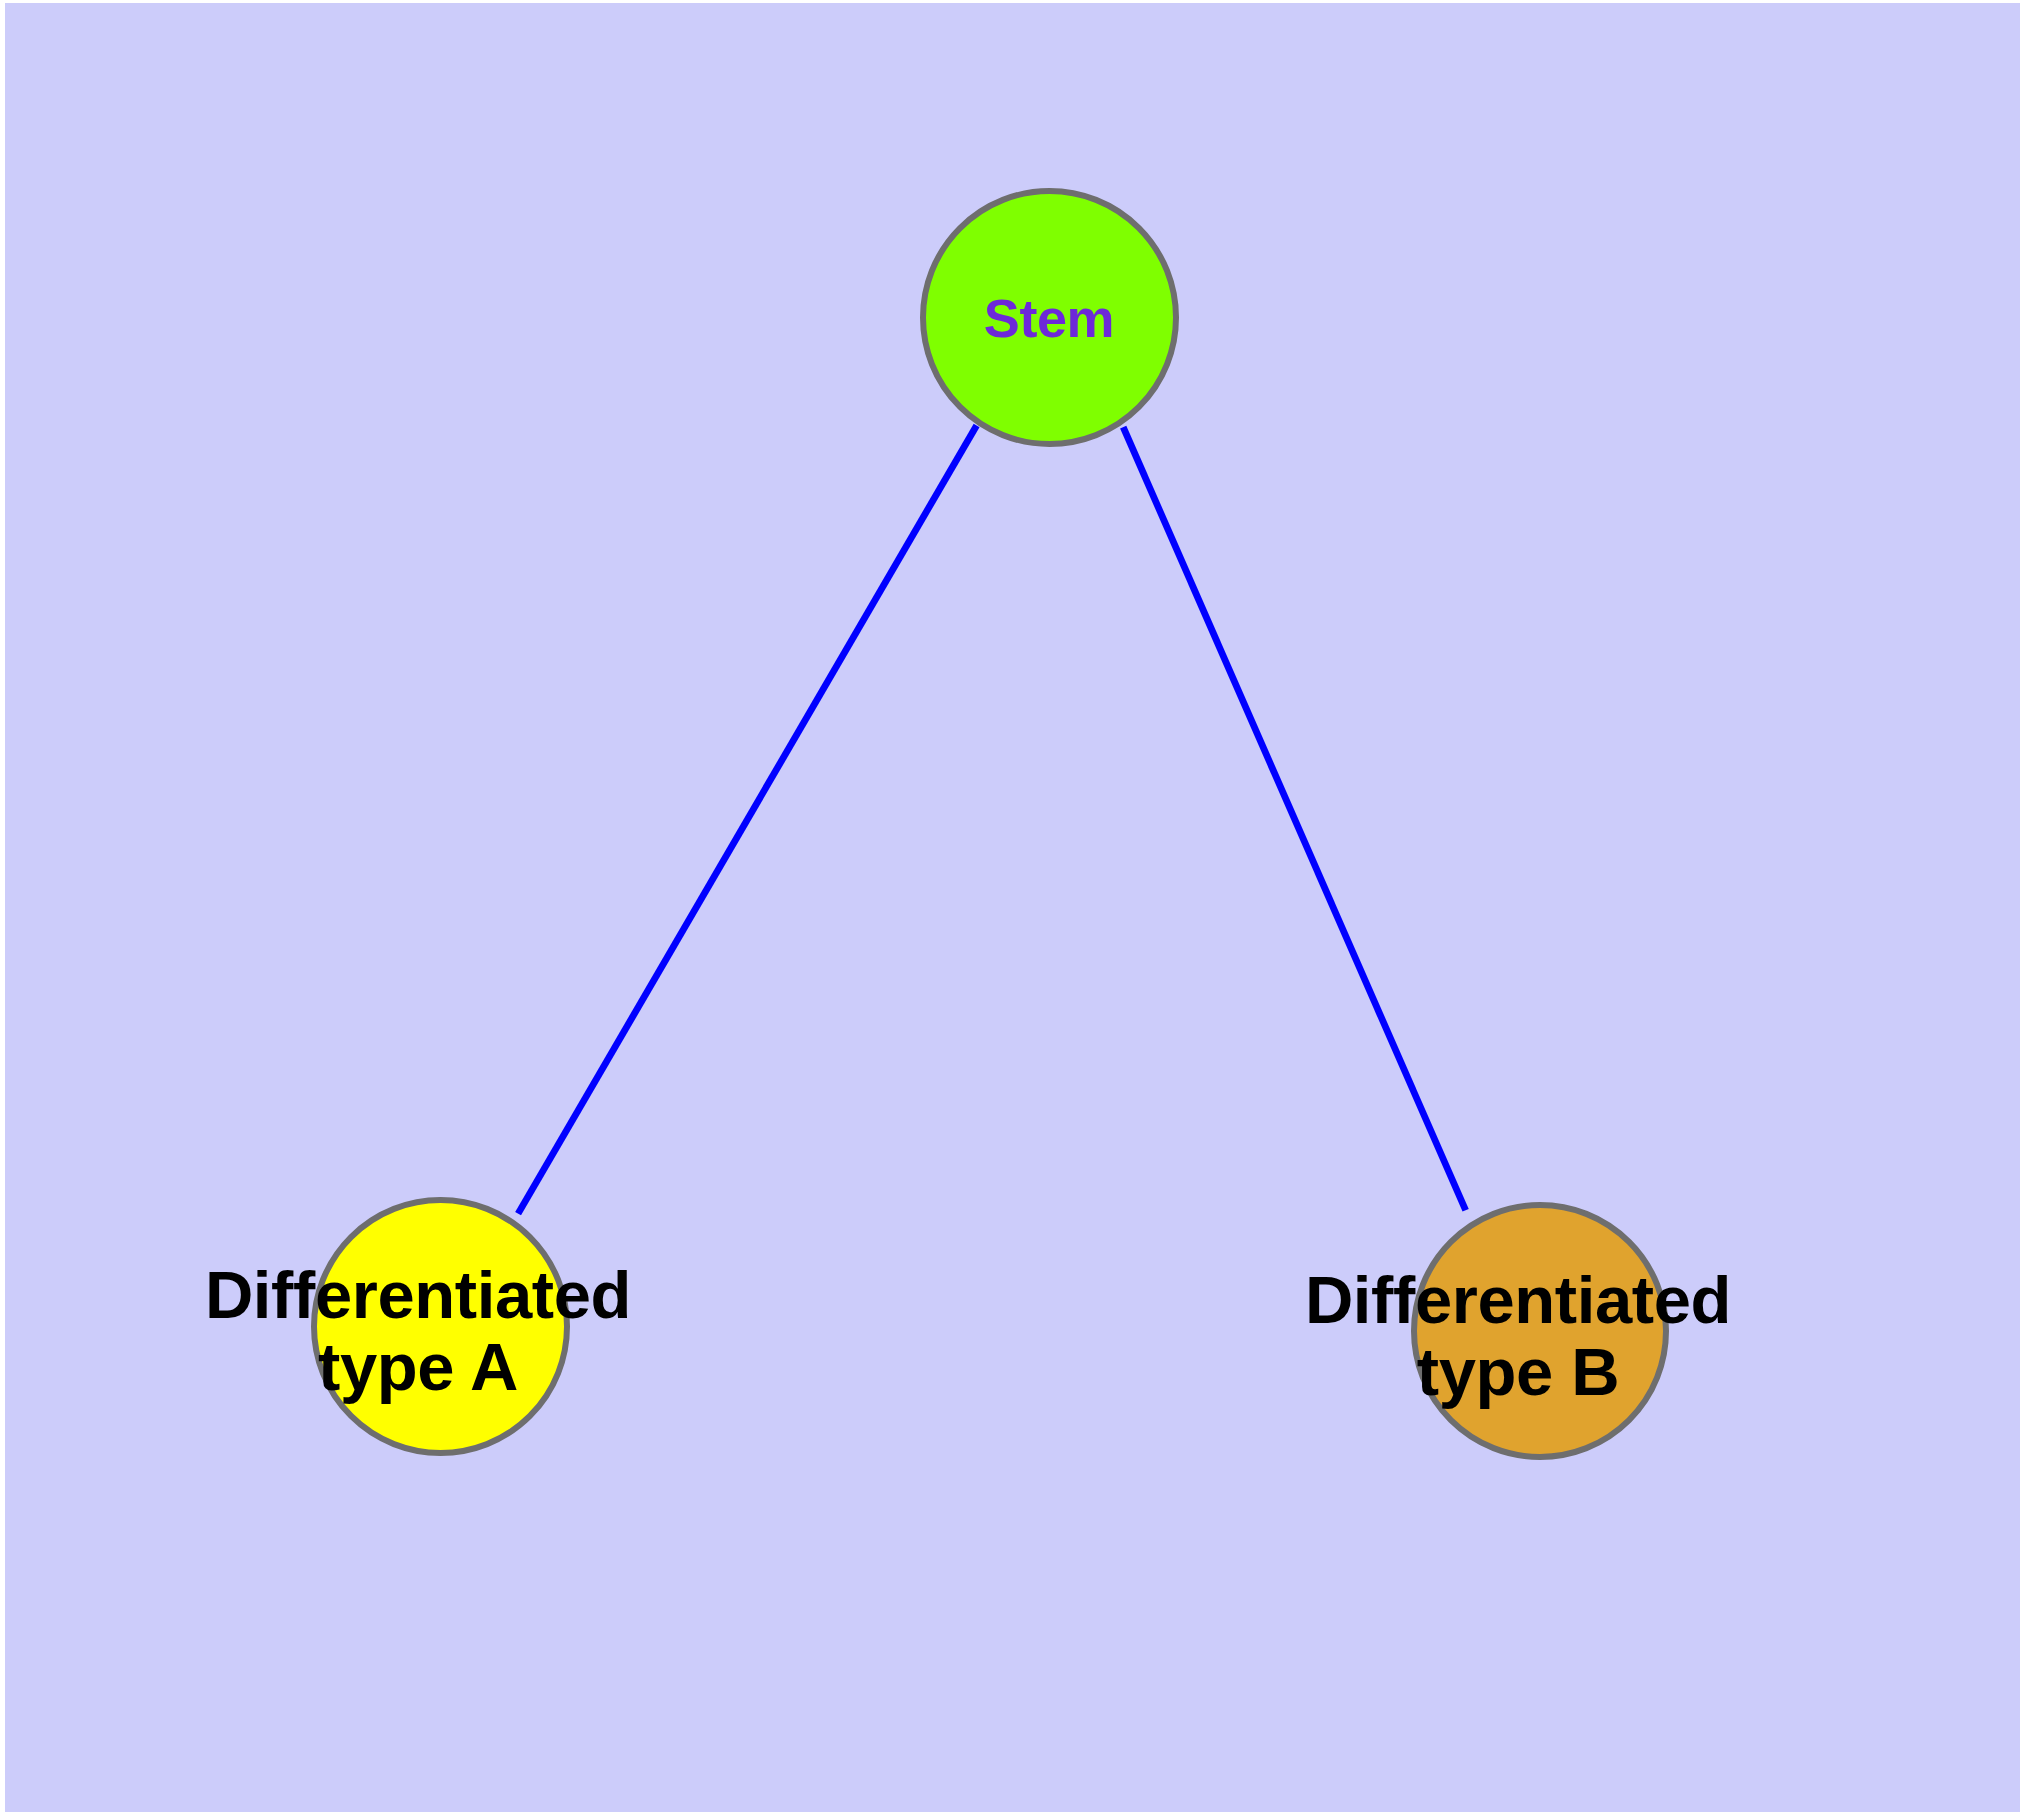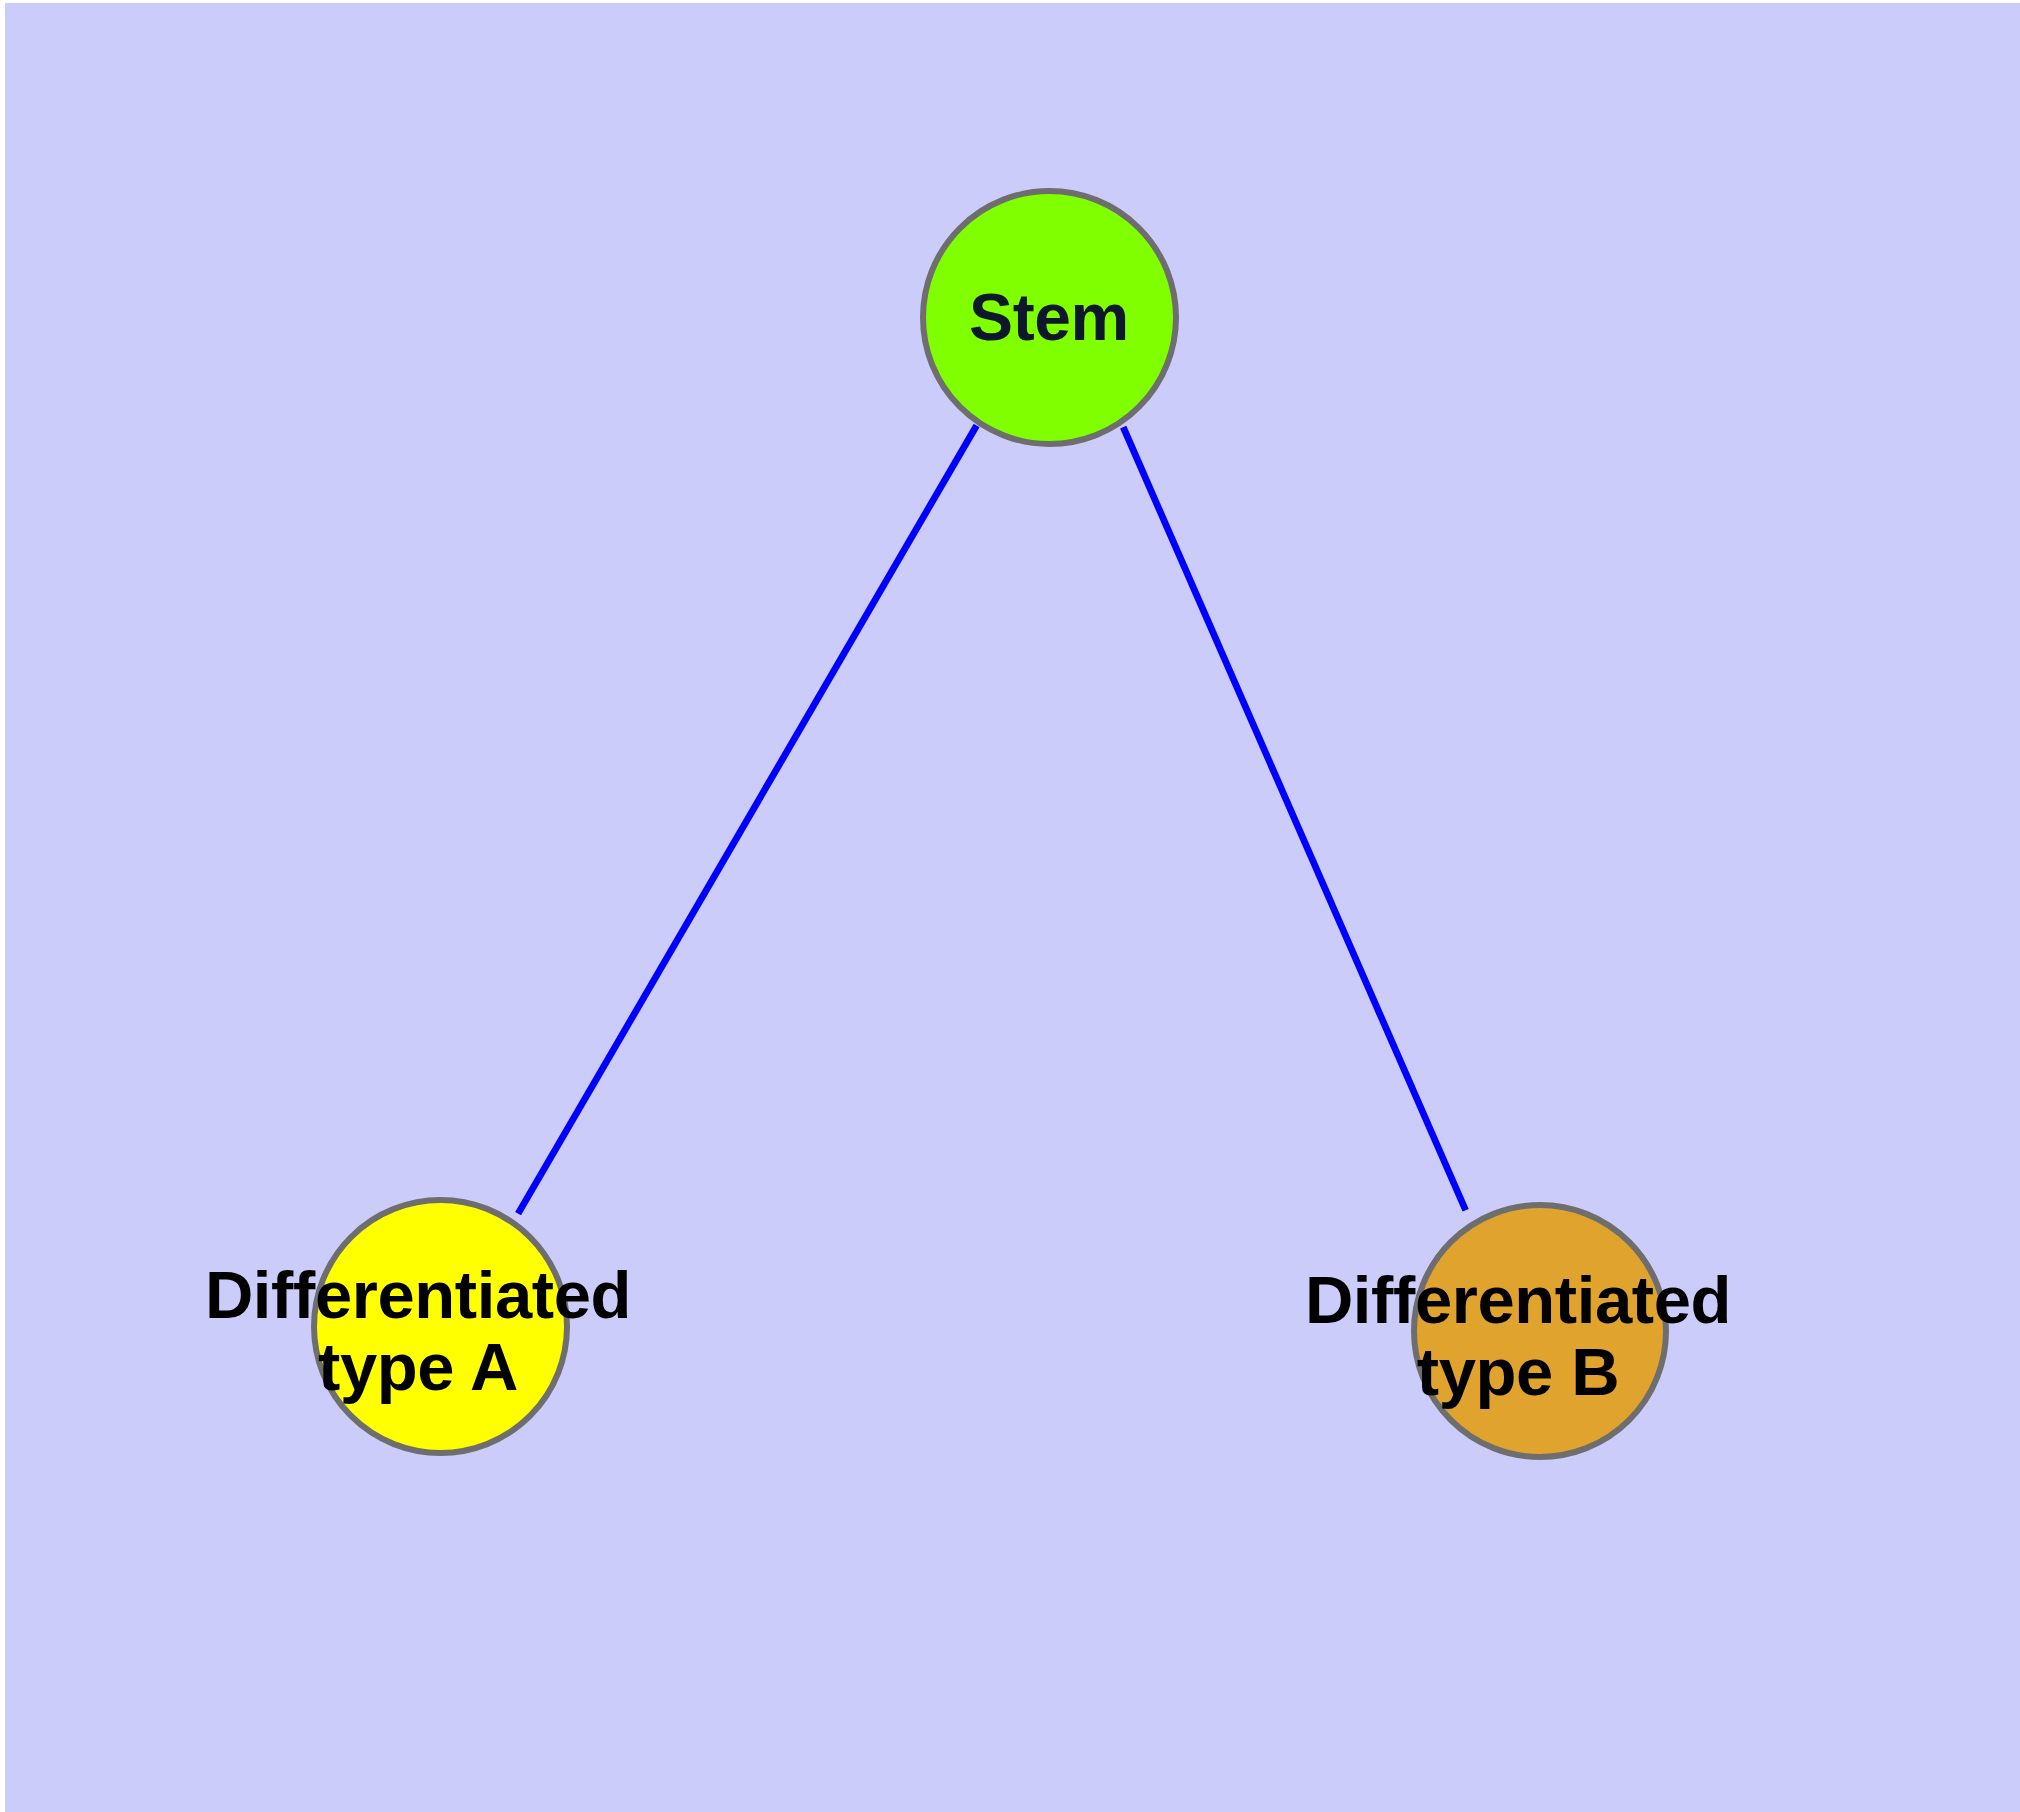--- a/index.html
+++ b/index.html
@@ -89,21 +89,21 @@
     <line class="graph-edge" x1="1152" y1="502" x2="611" y2="1432" stroke="#0000ff" stroke-width="8" stroke-linecap="butt"></line>
     <line class="graph-edge" x1="1325" y1="504" x2="1729" y2="1428" stroke="#0000ff" stroke-width="8" stroke-linecap="butt"></line>
   </svg>
 
   <div id="node-layer">
 
     <div class="node" style="left: 920px; top: 188px; width: 259px; height: 259px; background: rgb(127, 255, 0); border-color: rgb(110, 110, 110); border-width: 6px;"></div>
     <div class="node" style="left: 311px; top: 1197px; width: 259px; height: 259px; background: rgb(255, 255, 0); border-color: rgb(110, 110, 110); border-width: 6px;"></div>
     <div class="node" style="left: 1411px; top: 1202px; width: 258px; height: 258px; background: rgb(224, 163, 46); border-color: rgb(110, 110, 110); border-width: 6px;"></div>
 
-    <div class="node-label label-stem" style="color: #0f172a; font-size: 66px; text-align: center;">Stem</div>
+    <div class="node-label label-stem" style="color: #6d28d9; font-size: 54px; text-align: center;">Stem</div>
 
     <div class="node-label label-type-a" style="color: rgb(0, 0, 0); font-size: 67px;">Differentiated
 type A</div>
 
     <div class="node-label label-type-b" style="color: rgb(0, 0, 0); font-size: 67px;">Differentiated
 type B</div>
 
   </div>
 </div>
 

